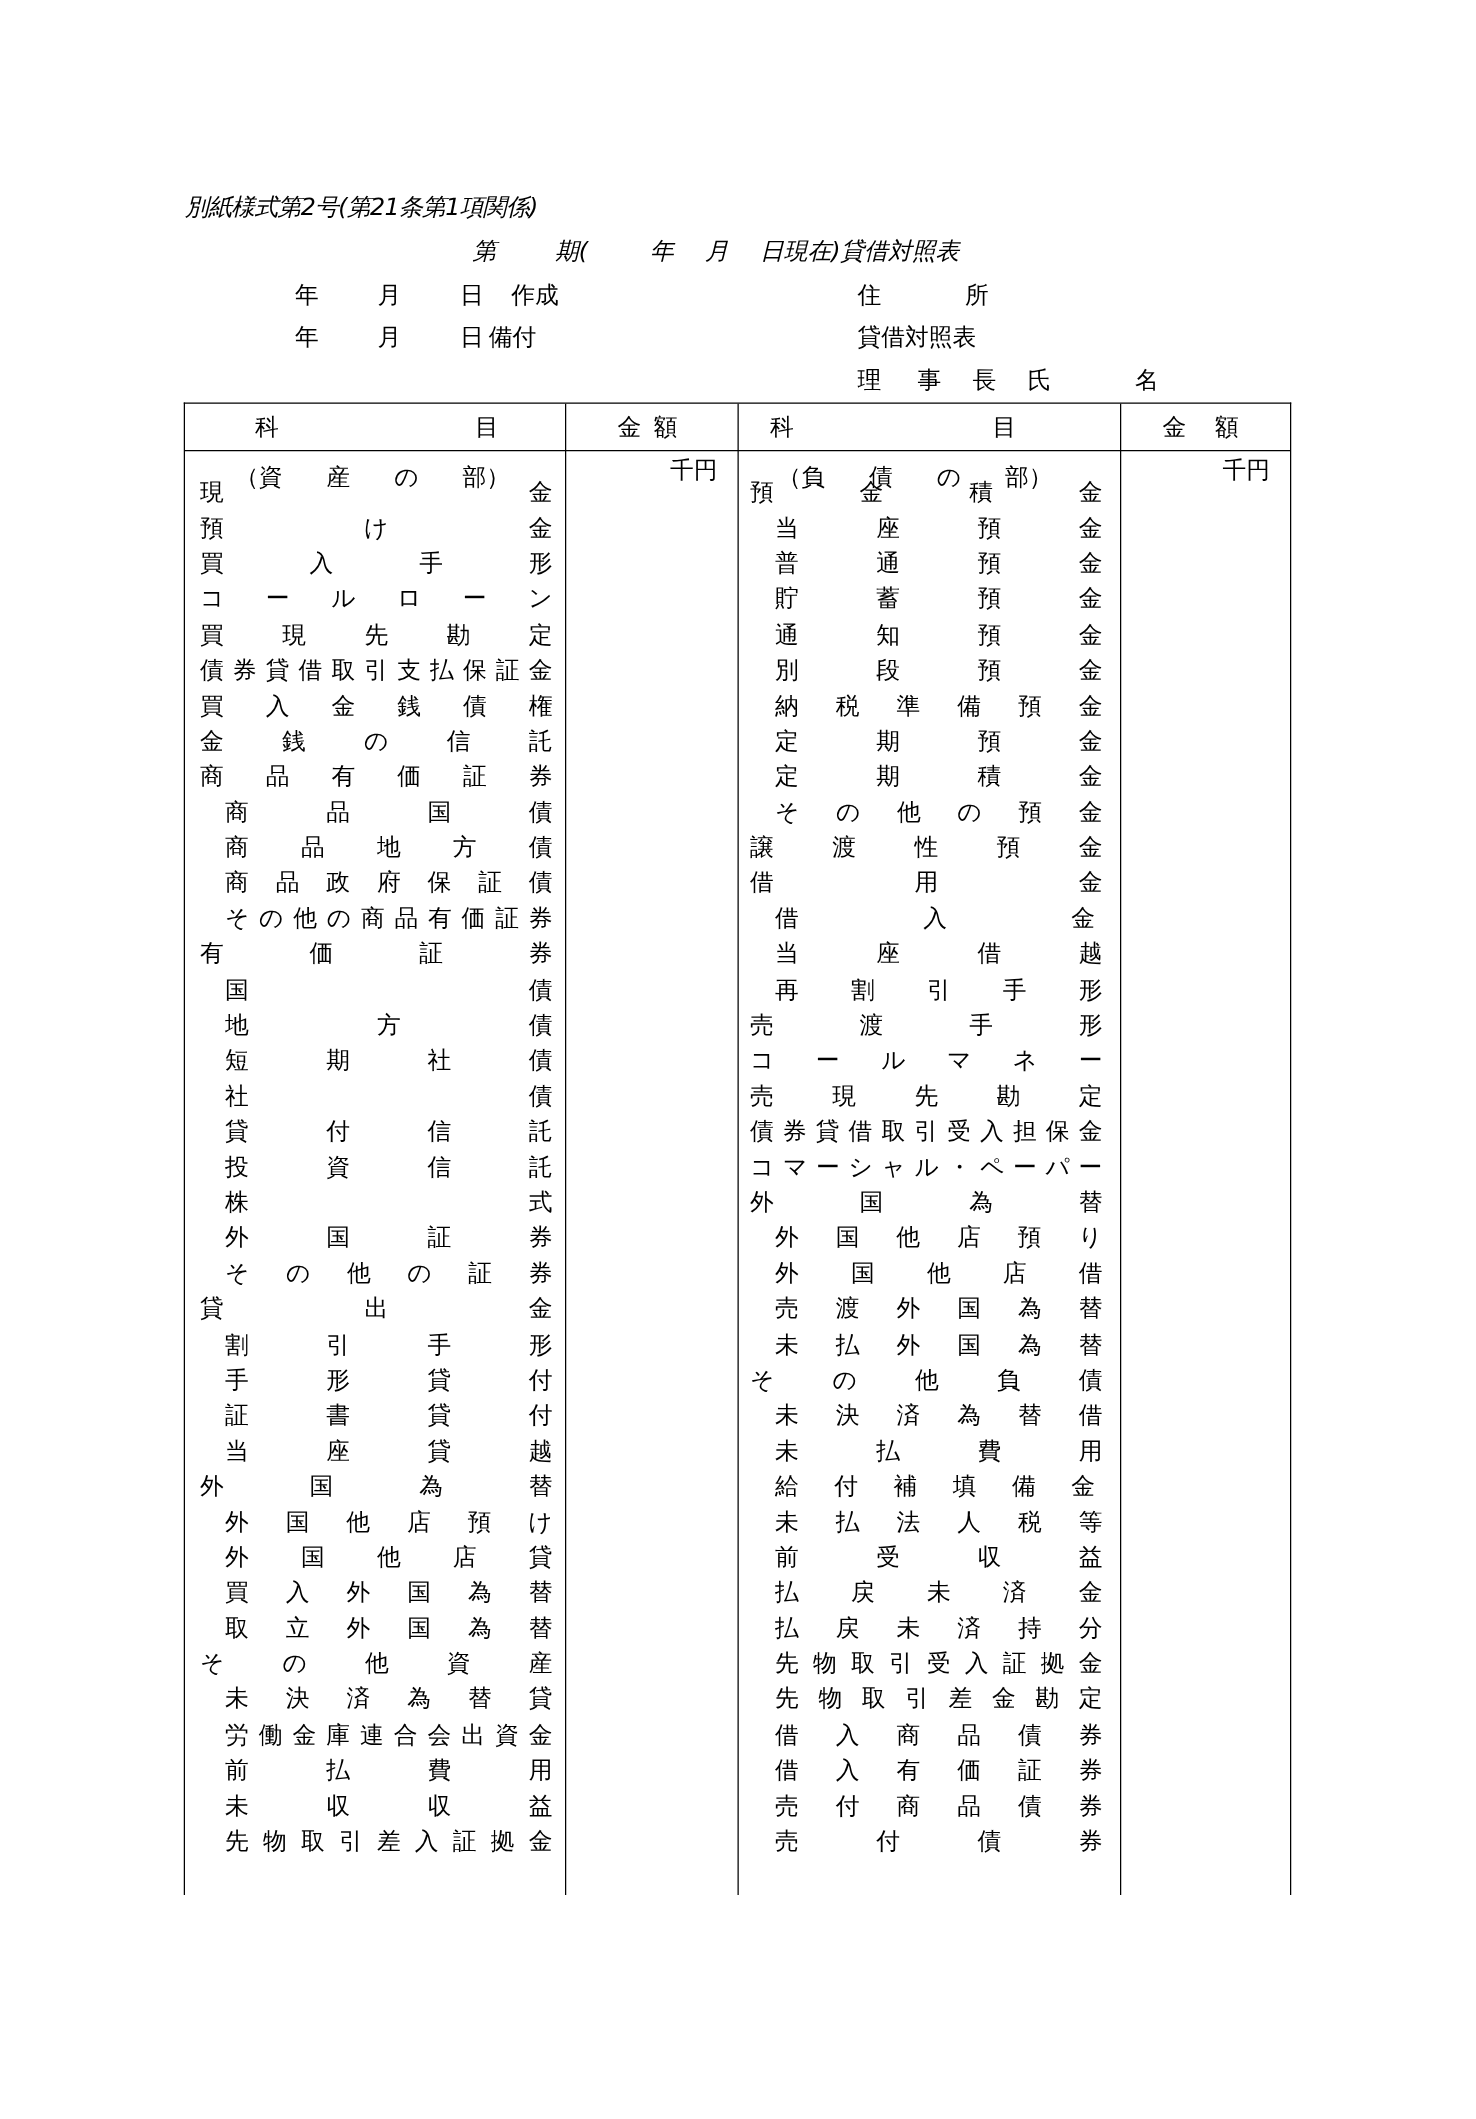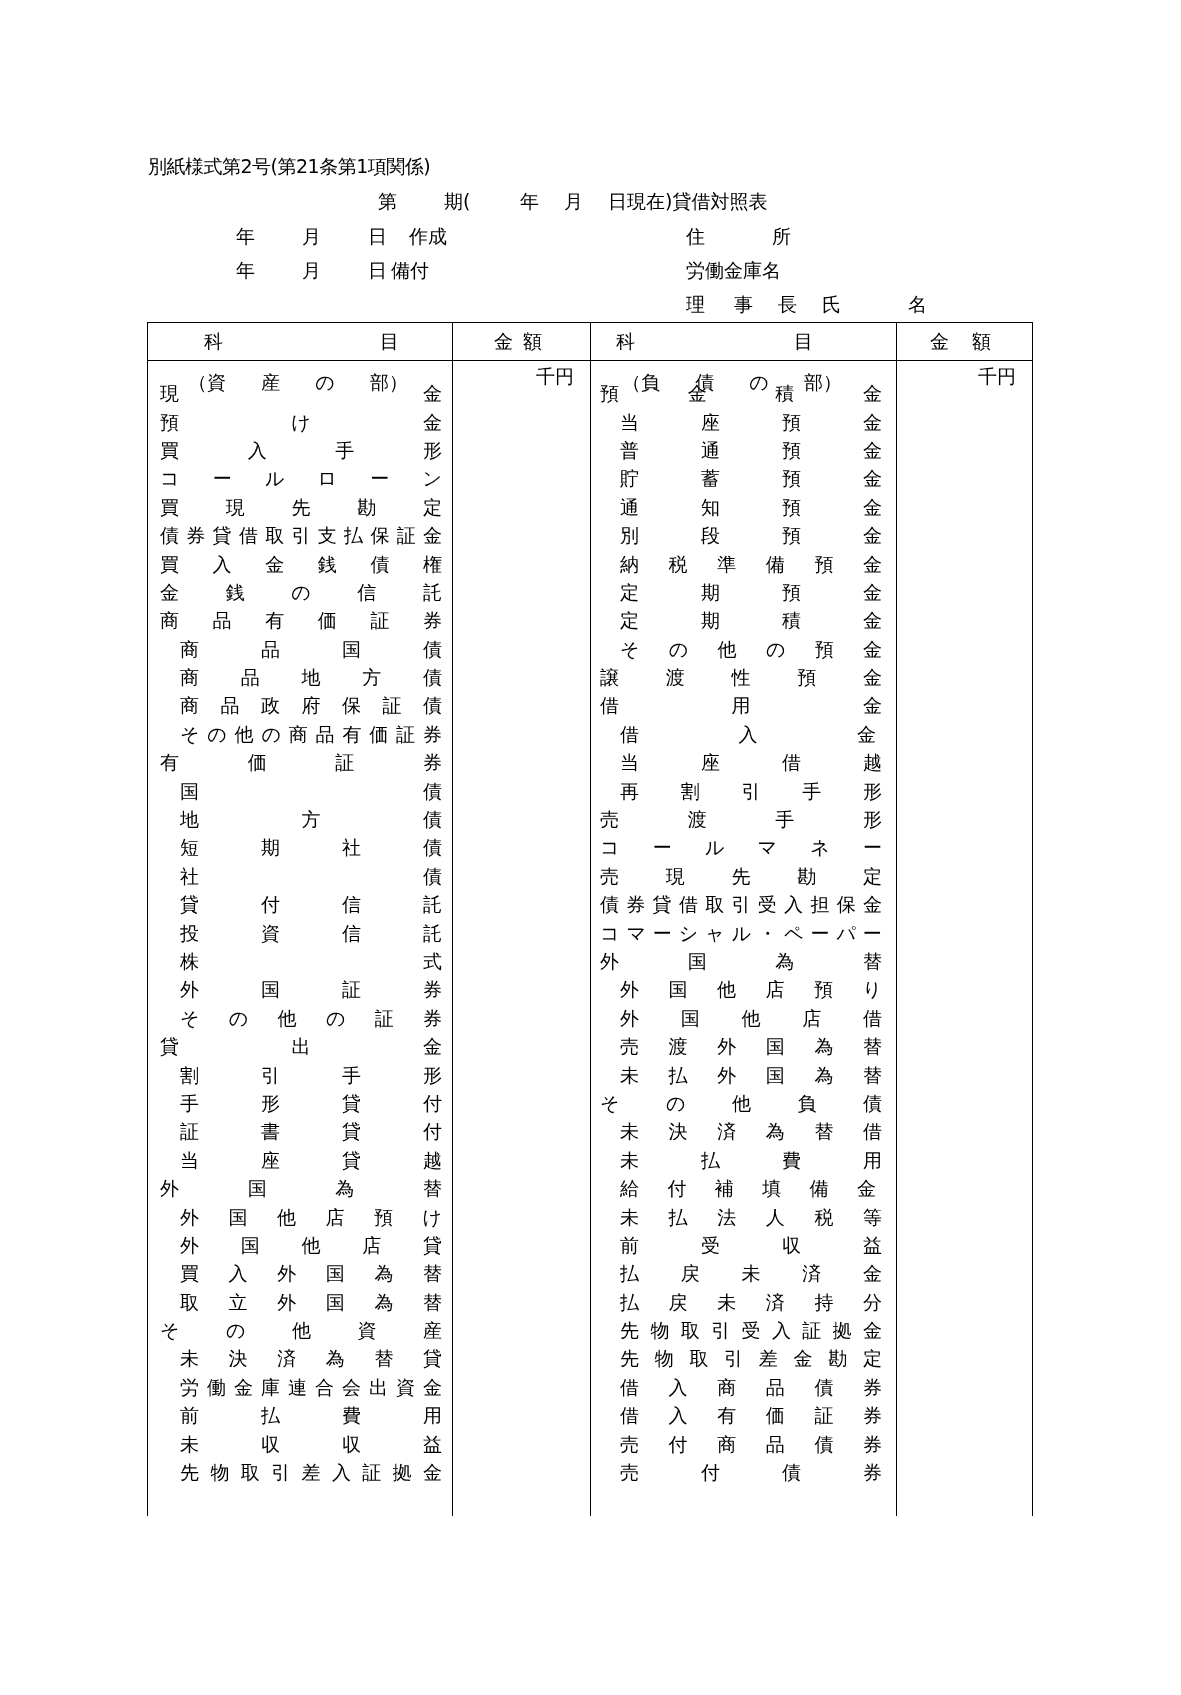--- a/index.html
+++ b/index.html
@@ -1,18 +1,18 @@
 <!DOCTYPE html>
 <html><head>
 <meta charset="utf-8">
 <style>
   html, body { margin: 0; padding: 0; background: #ffffff; }
   body { width: 1181px; height: 1695px; position: relative; overflow: hidden;
          font-family: "DejaVu Sans", "Liberation Sans", sans-serif; color: #000; }
-  .abs { position: absolute; white-space: nowrap; font-size: 19px; line-height: 22px; }
+  .abs { position: absolute; white-space: nowrap; font-size: 19px; line-height: 22px; font-style: italic; }
   .form-no { left: 148px; top: 155px; letter-spacing: -0.5px; }
   .title-row { left: 378px; top: 190px; }
   .title-row span { position: absolute; top: 0; }
   .meta { position: absolute; font-size: 19px; line-height: 22px; }
   .table { position: absolute; left: 147px; top: 322px; width: 886px; height: 1194px;
            border-top: 1.5px solid #000; border-left: 1.5px solid #000; border-right: 1.5px solid #000; box-sizing: border-box; }
   .col-line { position: absolute; top: 0; bottom: 0; width: 0; border-left: 1.5px solid #000; }
   .hdr-line { position: absolute; left: 0; right: 0; top: 37px; border-top: 1.5px solid #000; }
   .hdr-cell { position: absolute; top: 0; height: 37px; display: flex; align-items: center; font-size: 19px; }
   .section-title { position: absolute; font-size: 19px; line-height: 22px; }
@@ -44,21 +44,21 @@
   <span class="meta" style="left:236px; top:259px">年</span>
   <span class="meta" style="left:302px; top:259px">月</span>
   <span class="meta" style="left:368px; top:259px">日</span>
   <span class="meta" style="left:391px; top:259px">備付</span>
 </div>
 
 <div>
   <span class="meta" style="left:686px; top:225px">住</span>
   <span class="meta" style="left:772px; top:225px">所</span>
 </div>
-<span class="meta" style="left:686px; top:259px">労働金庫名</span>
+<span class="meta" style="left:686px; top:259px">貸借対照表</span>
 <div>
   <span class="meta" style="left:686px; top:293px">理</span>
   <span class="meta" style="left:734px; top:293px">事</span>
   <span class="meta" style="left:778px; top:293px">長</span>
   <span class="meta" style="left:822px; top:293px">氏</span>
   <span class="meta" style="left:908px; top:293px">名</span>
 </div>
 
 <div class="table">
   <div class="col-line" style="left:304px"></div>

